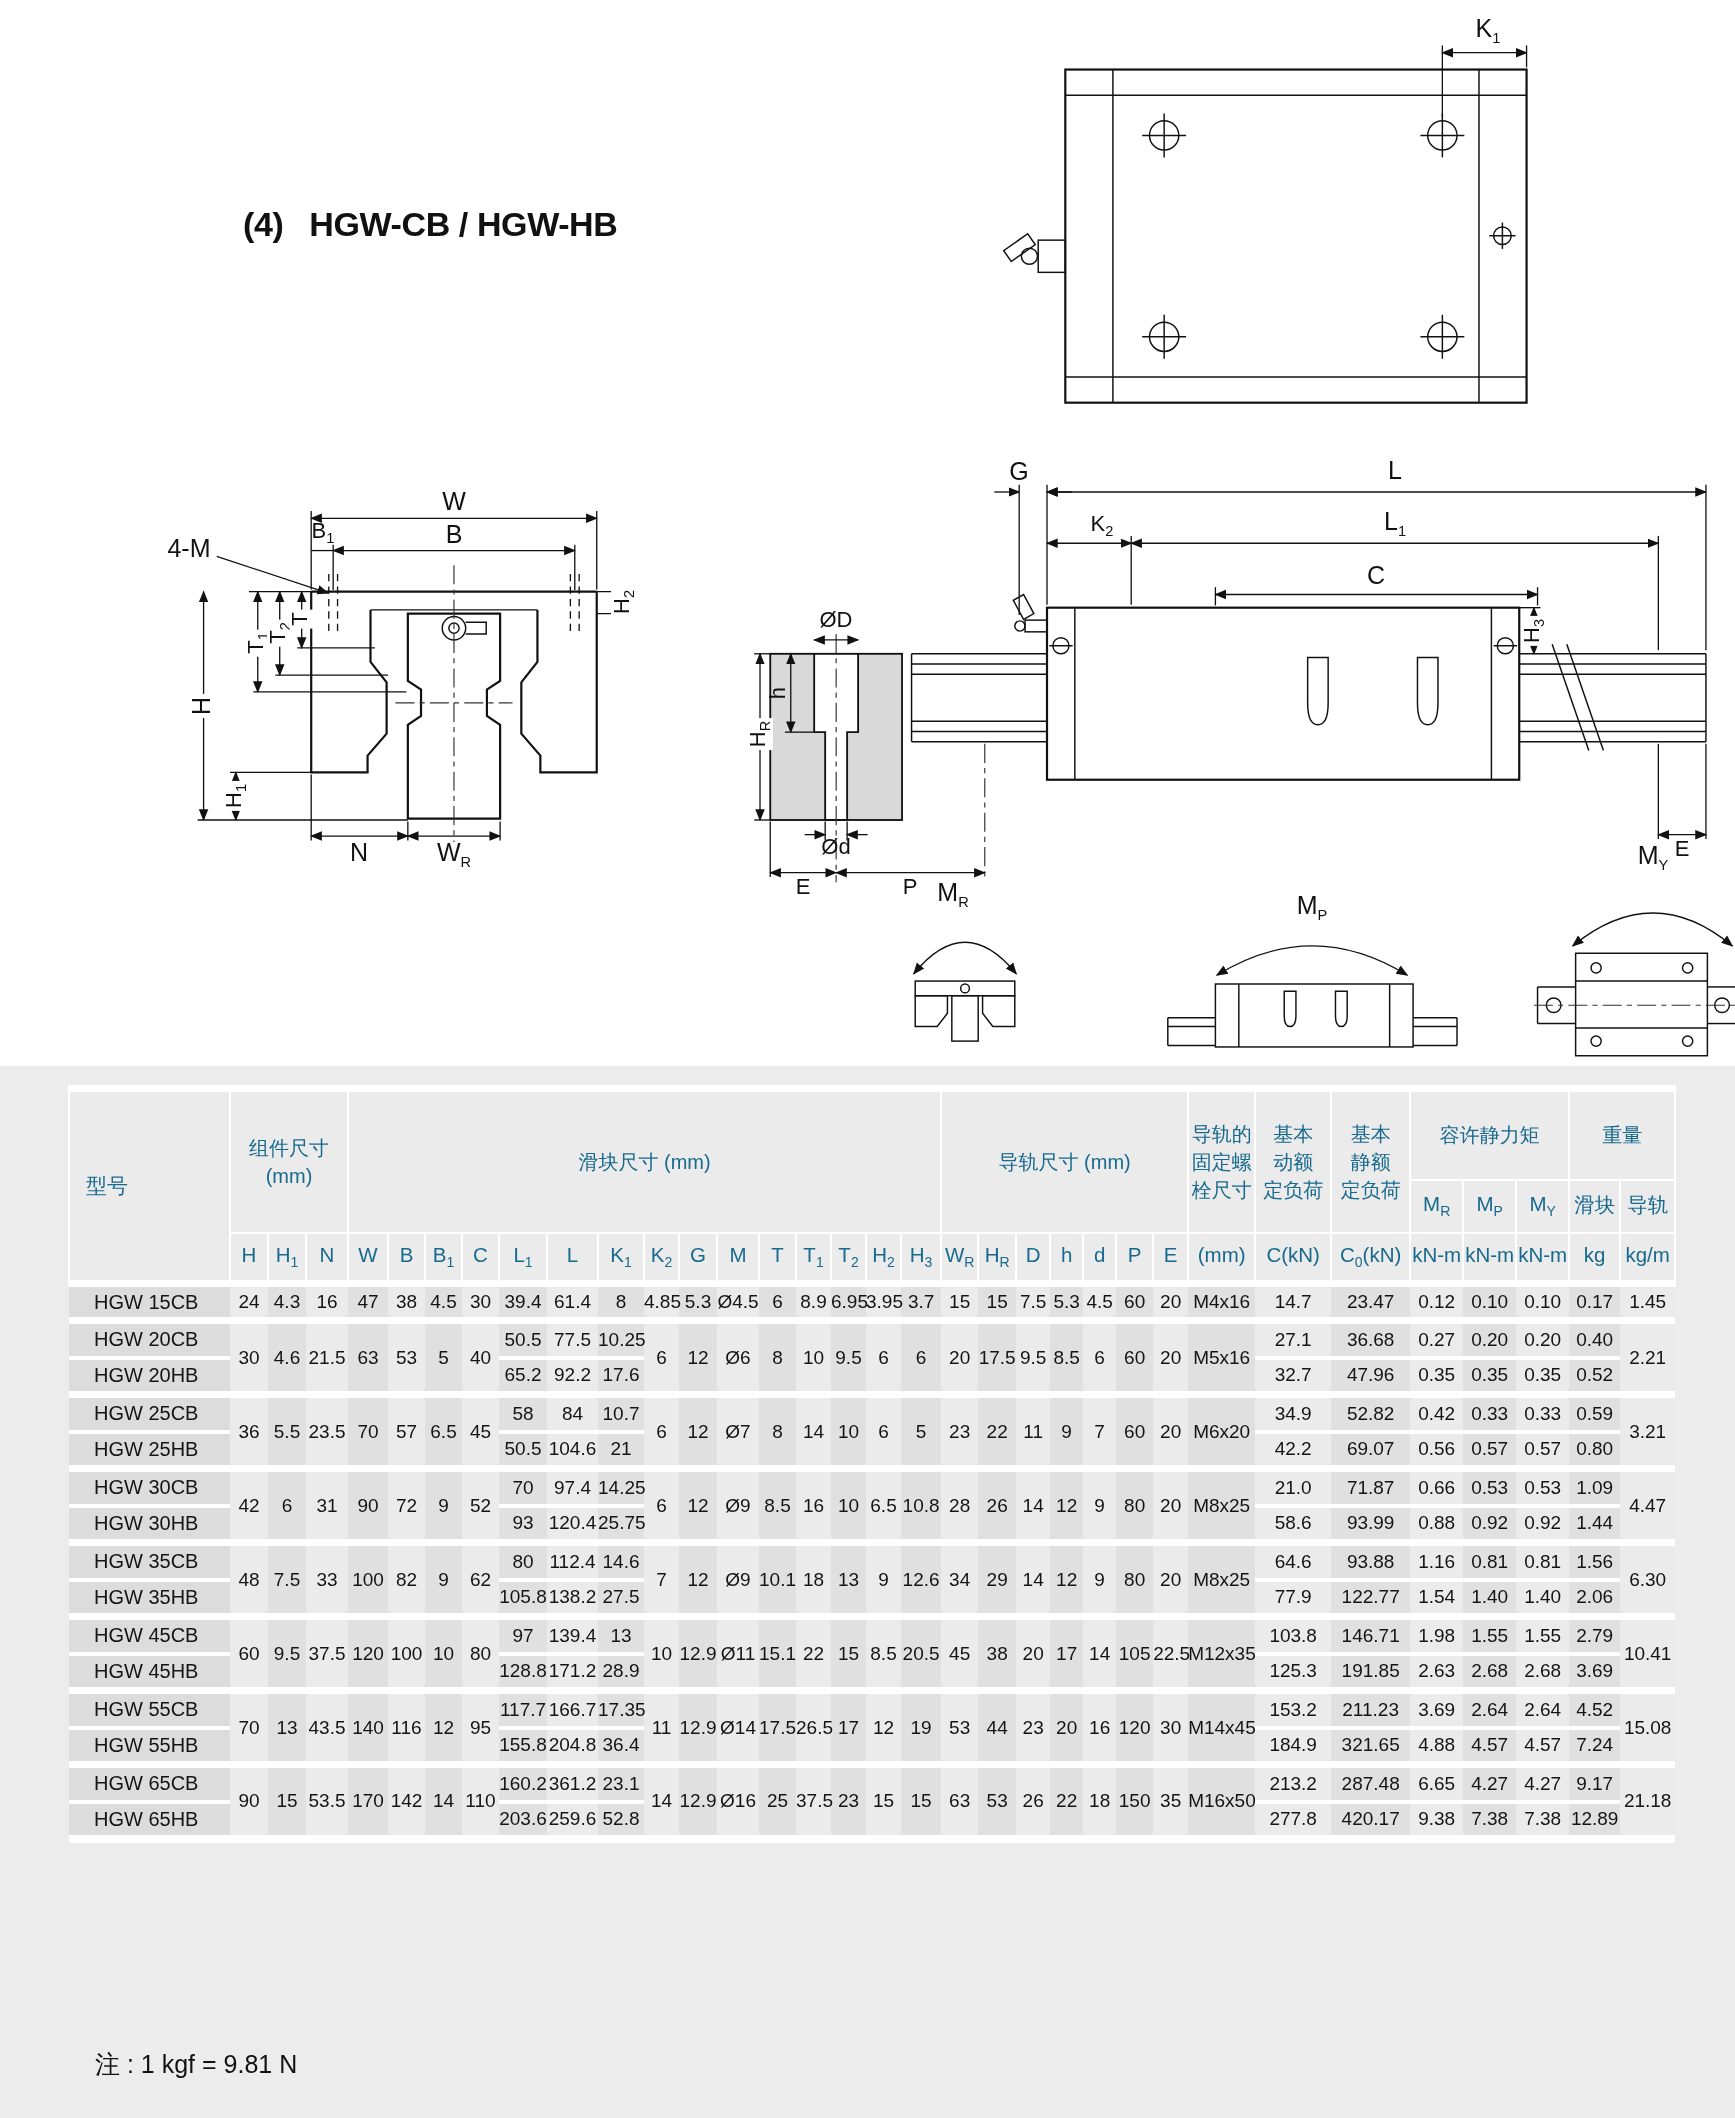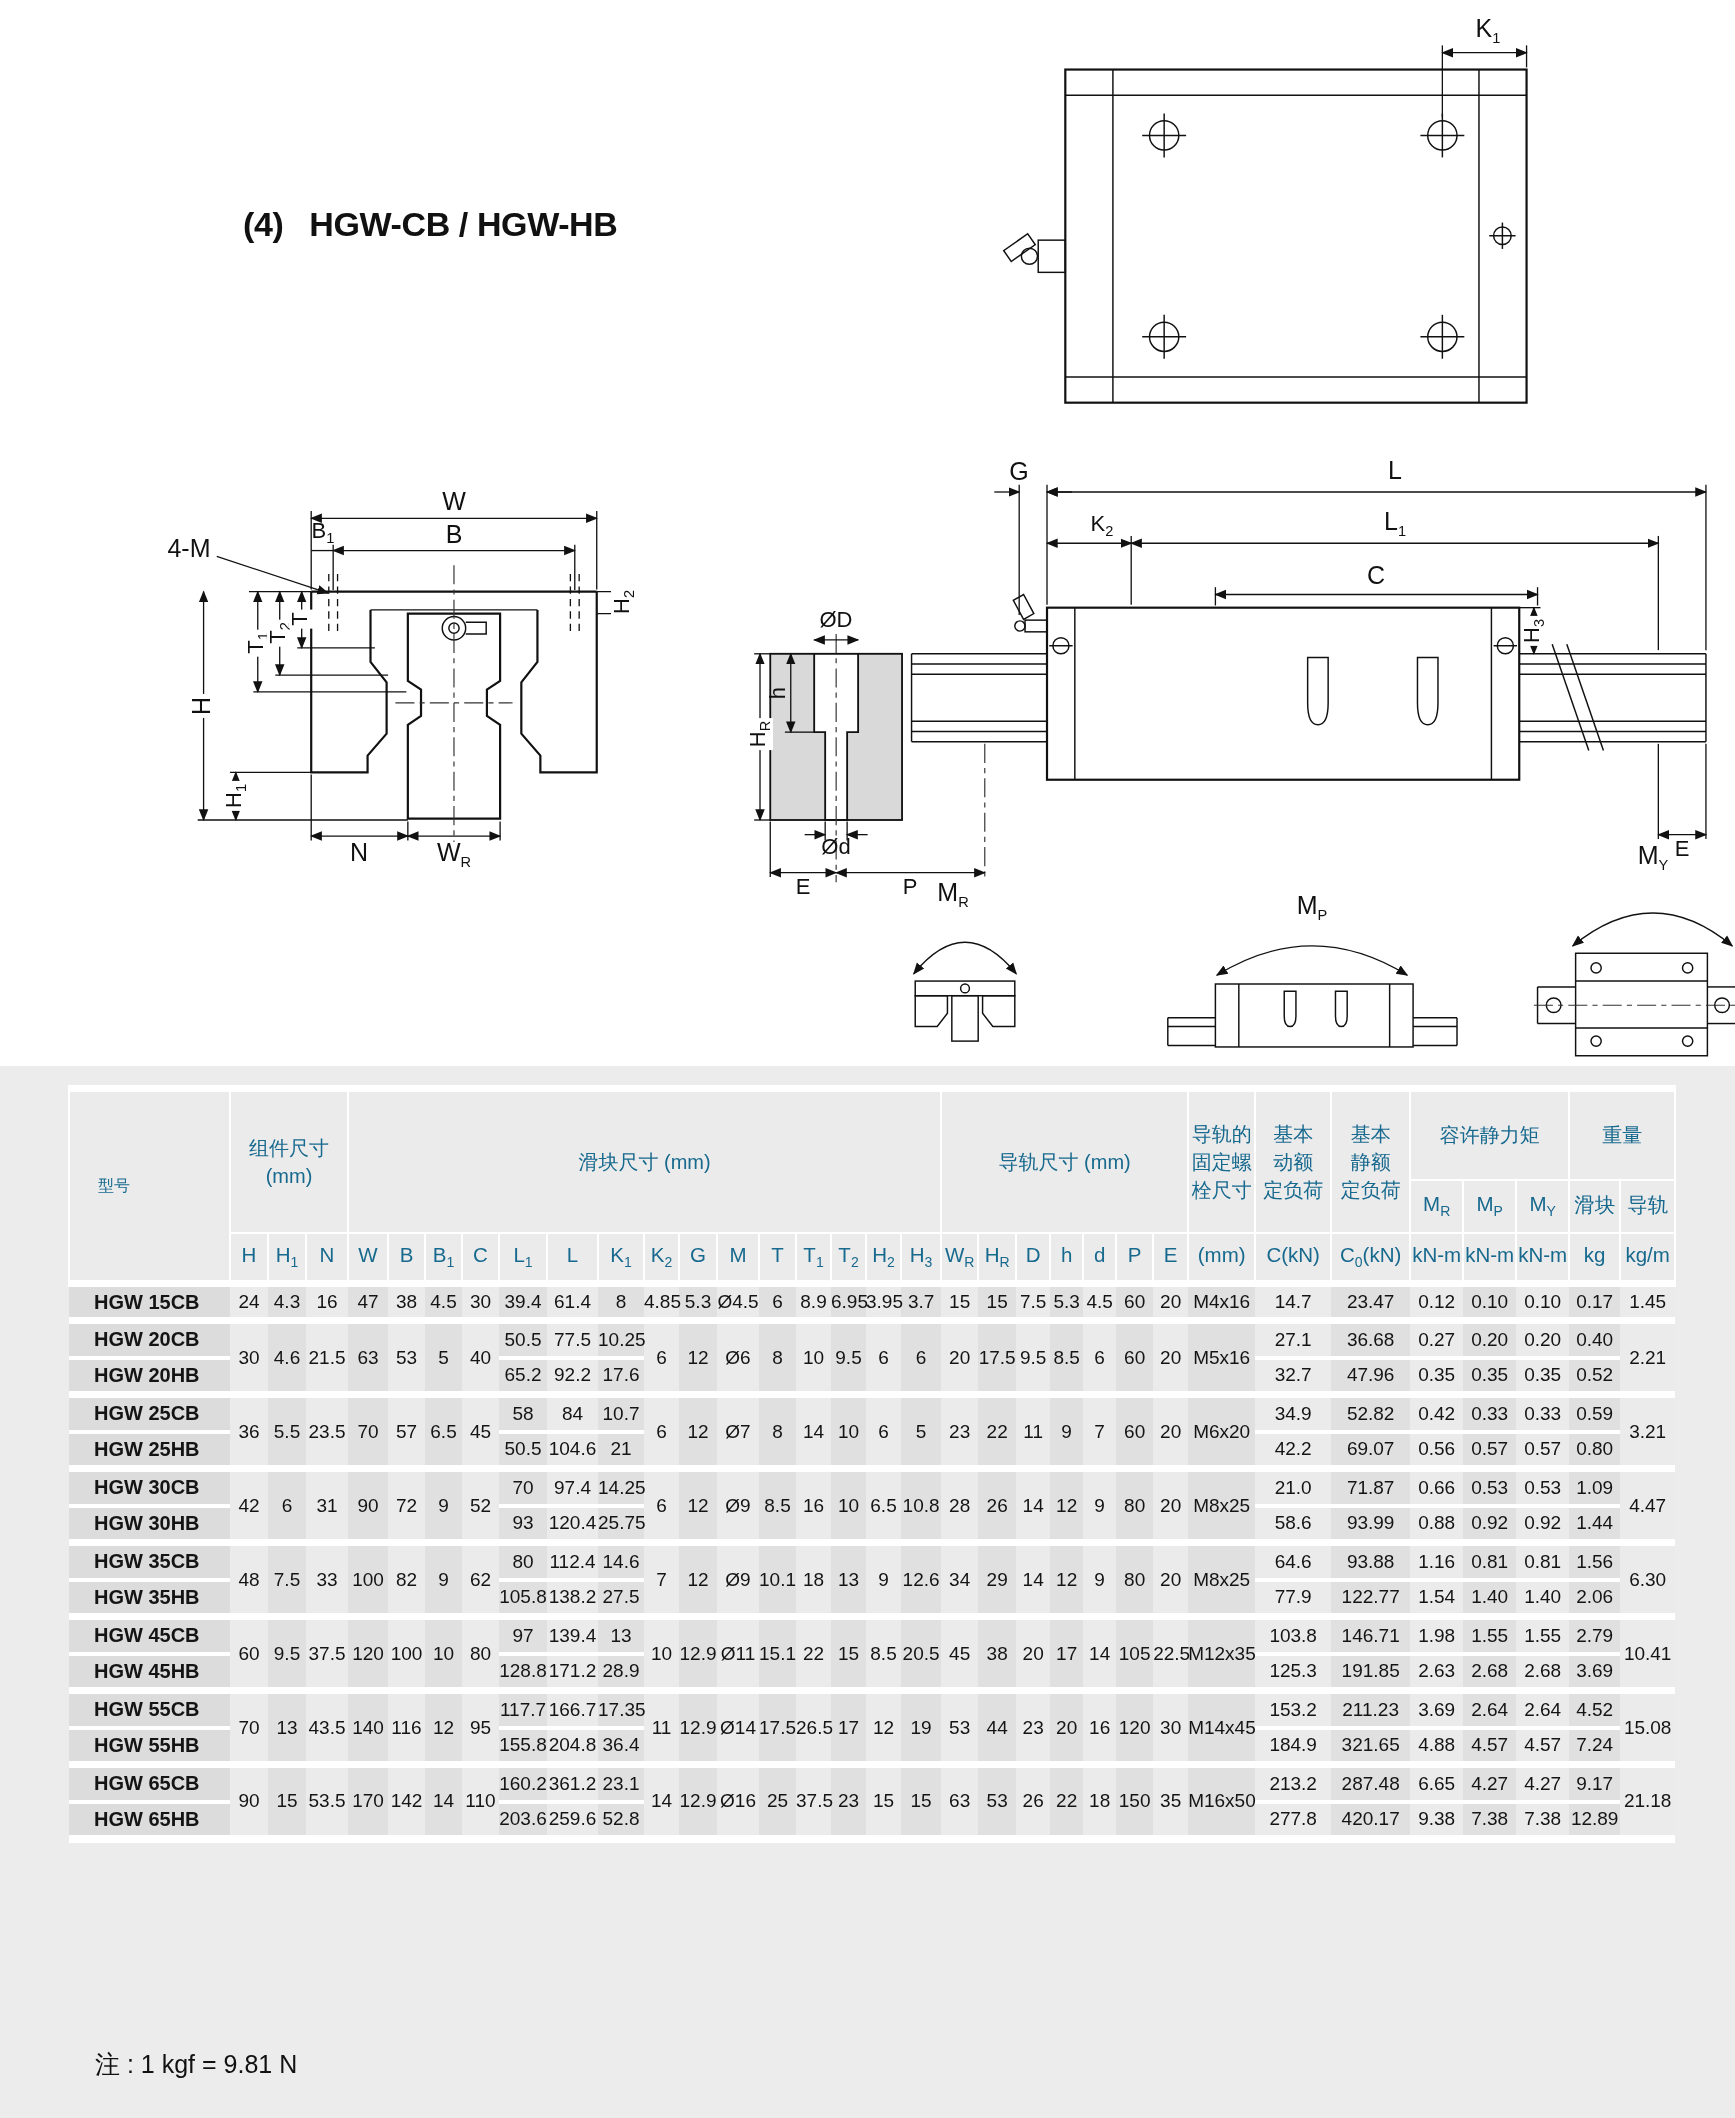--- a/index.html
+++ b/index.html
@@ -14,28 +14,28 @@
   .lbl sub{font-size:14.6px;line-height:1;}
   .lbl.rot{transform:translate(-50%,-50%) rotate(-90deg);}
   .lbl.bgw{background:#fff;padding:0 2.9px;}
   .lbl.big{font-size:25px;}
   
   #spec-table{position:absolute;left:68px;top:1085px;width:1600px;border-collapse:collapse;table-layout:fixed;
               border-top:7.3px solid #fff;border-bottom:8.8px solid #fff;}
   #spec-table thead th{background:#ebebeb;border:2.2px solid #fff;color:#17698e;font-weight:normal;vertical-align:middle;text-align:center;padding:0;}
   #spec-table .h1{height:91px;} #spec-table .h2{height:53px;} #spec-table .h3{height:51px;}
   #spec-table .gh{font-size:20px;line-height:1.4;white-space:pre-line;}
-  #spec-table .model-h{text-align:left;padding-left:28px;font-size:16px;}
+  #spec-table .model-h{text-align:left;padding-left:16px;font-size:21px;}
   #spec-table .mh,#spec-table .sh{font-size:20.5px;}
   #spec-table sub{font-size:14px;}
   #spec-table tbody tr{height:37px;}
   #spec-table tbody td{font-size:19px;text-align:center;vertical-align:middle;padding:0;color:#141414;}
   #spec-table tbody tr.gstart td{border-top:7.3px solid #fff;}
   #spec-table tbody td.split{border-bottom:4.4px solid #fff;}
-  #spec-table td.model{text-align:left;padding-left:25px;font-weight:bold;font-size:20px;background:#dcdcdc;}
+  #spec-table td.model{text-align:left;padding-left:25px;font-weight:normal;font-size:20px;background:#dcdcdc;}
   #spec-table td.cs-l{background:#ebebeb;}
   #spec-table td.cs-d{background:#e0e0e0;}
   
   #note{position:absolute;left:95px;top:2048px;font-size:25px;color:#111;}
   
   .o{fill:none;stroke:#111;stroke-width:3;}
   .t{fill:none;stroke:#111;stroke-width:2;}
   .dim{fill:none;stroke:#111;stroke-width:1.8;}
   .cl{fill:none;stroke:#333;stroke-width:1.6;stroke-dasharray:26 7 7 7;}
   .dash{fill:none;stroke:#111;stroke-width:1.8;stroke-dasharray:10 7;}

